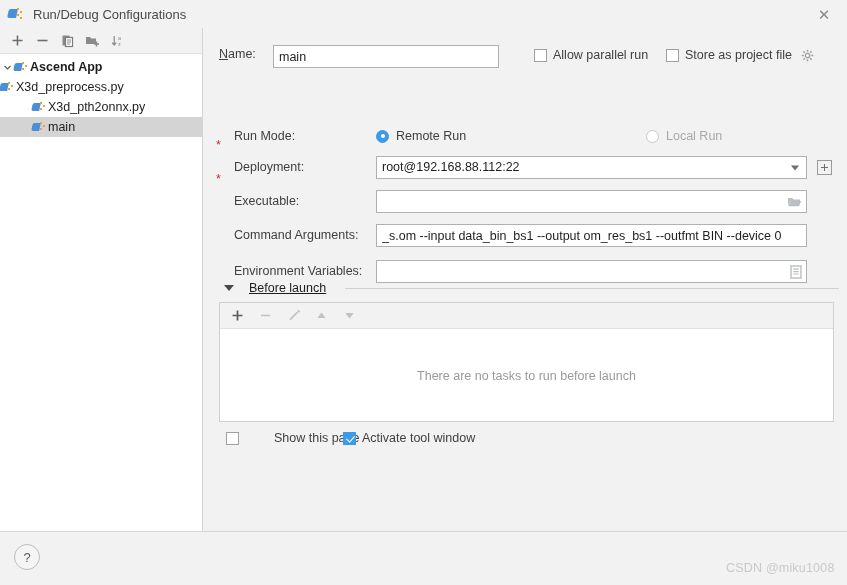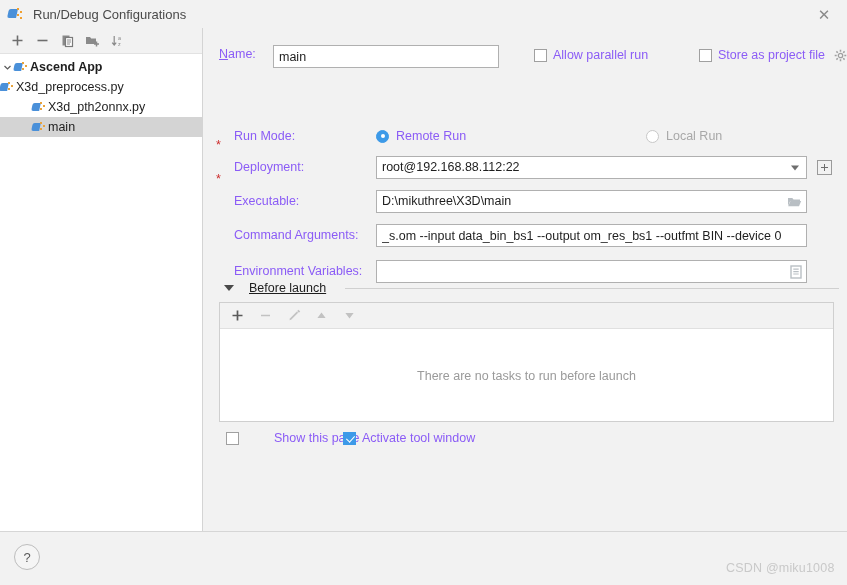--- a/index.html
+++ b/index.html
@@ -148,21 +148,21 @@
     box-sizing: border-box;
   }
 
   .row {
     position: absolute;
     display: flex;
     align-items: center;
   }
   .lbl {
     font-size: 12.5px;
-    color: #8b5cf6;
+    color: #404040;
     white-space: nowrap;
   }
   .lbl .uline { text-decoration: underline; }
   .req-star {
     color: #cc2b2b;
     font-size: 12.5px;
     position: absolute;
   }
 
   input.txt, .fakefield {
@@ -452,21 +452,21 @@
     <div class="row" style="left:16px; top:19px;">
       <span class="lbl"><span class="uline">N</span><span>ame:</span></span>
     </div>
     <input class="txt" type="text" style="left: 70px; top: 17px; width: 226px; position: absolute;" value="main">
 
     <div class="row cb-row" style="left:331px; top:20px;">
       <span class="cb"></span>
       <span class="lbl">Allow parallel run</span>
     </div>
 
-    <div class="row cb-row" style="left:496px; top:20px;">
+    <div class="row cb-row" style="left:463px; top:20px;">
       <span class="cb"></span>
       <span class="lbl">Store as project file</span>
       <span style="display:flex;align-items:center;margin-left:3px;">
         <svg width="13" height="13" viewBox="0 0 13 13">
           <circle cx="6.5" cy="6.5" r="2.2" fill="none" stroke="#a0a0a0" stroke-width="1.3"></circle>
           <g stroke="#a0a0a0" stroke-width="1.5">
             <path d="M6.5 0.7v2M6.5 10.3v2M0.7 6.5h2M10.3 6.5h2M2.4 2.4l1.4 1.4M9.2 9.2l1.4 1.4M10.6 2.4L9.2 3.8M3.8 9.2l-1.4 1.4"></path>
           </g>
         </svg>
       </span>
@@ -494,21 +494,20 @@
     </div>
     <div style="position:absolute; left:614px; top:132px;">
       <div class="plus-box"></div>
     </div>
 
     <span class="req-star" style="left:13px; top:144px;">*</span>
     <div class="row" style="left:31px; top:166px;">
       <span class="lbl">Executable:</span>
     </div>
     <div class="fakefield" style="position:absolute; left:173px; top:162px; width:431px;">
-      <span>D:\mikuthree\X3D\main</span>
       <span class="field-icon">
         <svg width="15" height="13" viewBox="0 0 15 13">
           <path d="M1 2.5h4.3L6.5 4H13v1.4H3.2L1 10.5z" fill="#b9bfc4"></path>
           <path d="M3.4 5.6H14.2L12 10.8H1.2z" fill="#b9bfc4"></path>
         </svg>
       </span>
     </div>
 
     <div class="row" style="left:31px; top:200px;">
       <span class="lbl">Command Arguments:</span>

